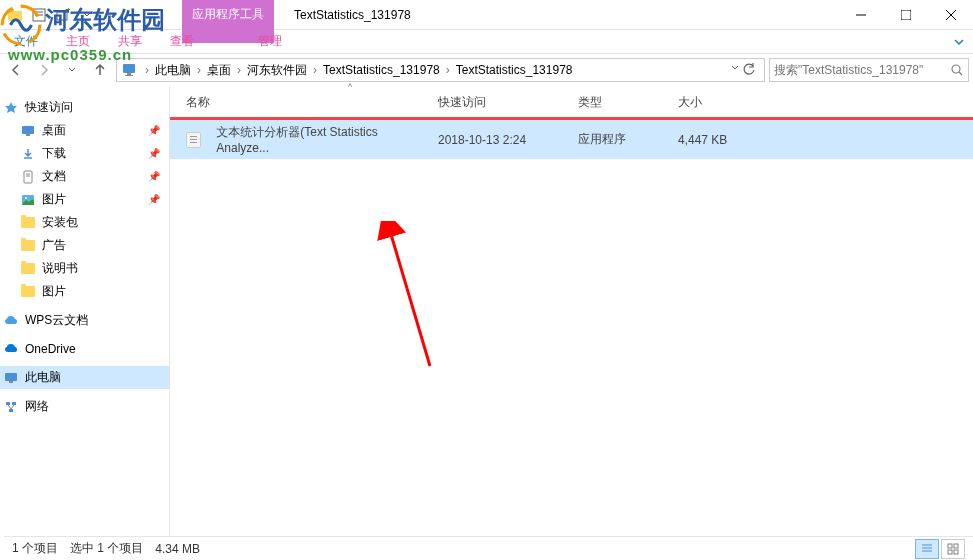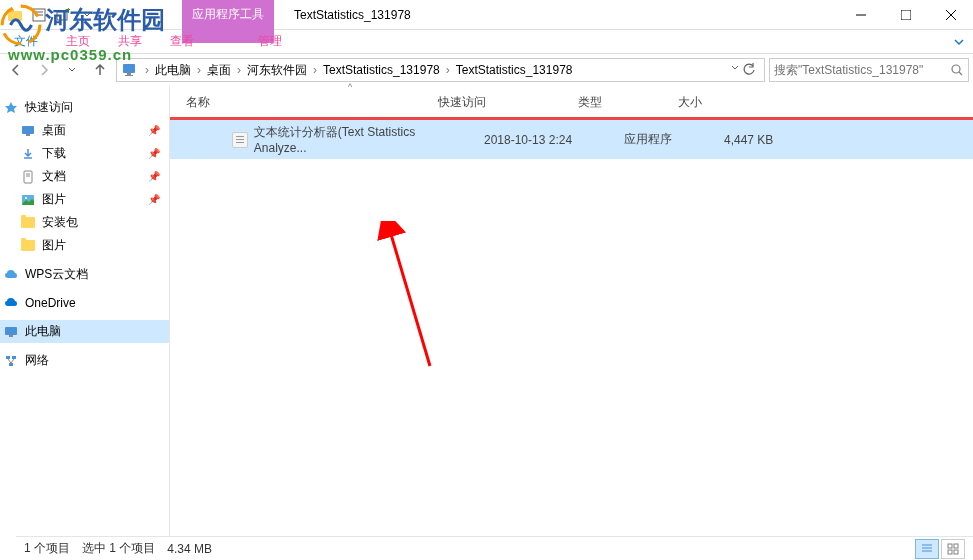--- a/index.html
+++ b/index.html
@@ -48,29 +48,29 @@
 .filelist { flex: 1; position: relative; }
 .column-headers { display: flex; padding: 8px 0 6px 0; border-bottom: 3px solid #ef4444; }
 .col { padding: 0 8px; color: #444; }
 .col.name { width: 260px; padding-left: 16px; }
 .col.date { width: 140px; }
 .col.type { width: 100px; }
 .col.size { width: 100px; }
 .sort-ind { text-align: center; width: 260px; color: #808080; font-size: 9px; margin-top: -6px; position: absolute; top: 2px; left: 50px; }
 .file-row { display: flex; align-items: center; padding: 4px 0; cursor: pointer; }
 .file-row.selected { background: #cde8ff; }
-.file-row .col.name { display: flex; align-items: center; gap: 6px; margin-left: 46px; }
+.file-row .col.name { display: flex; align-items: center; gap: 15px; }
 .file-icon { width: 16px; height: 16px; background: #f5f5f5; border: 1px solid #ccc; border-radius: 2px; position: relative; }
 .file-icon::after { content: ''; position: absolute; top: 3px; left: 3px; right: 3px; height: 1px; background: #999; box-shadow: 0 3px 0 #999, 0 6px 0 #999; }
 
 
 .red-arrow { position: absolute; left: 190px; top: 135px; pointer-events: none; }
 
 
-.statusbar { position: absolute; bottom: 0; left: 16px; right: 0; height: 24px; border-top: 1px solid #e5e5e5; display: flex; align-items: center; padding: 0 8px; gap: 12px; background: #fff; }
+.statusbar { position: absolute; bottom: 0; left: 4px; right: 0; height: 24px; border-top: 1px solid #e5e5e5; display: flex; align-items: center; padding: 0 8px; gap: 12px; background: #fff; }
 .status-seg { color: #333; }
 .view-toggle { margin-left: auto; display: flex; gap: 2px; }
 .view-btn { width: 24px; height: 20px; border: 1px solid #ccc; display: flex; align-items: center; justify-content: center; }
 .view-btn.active { background: #cde8ff; border-color: #7ab8e0; }
 
 
 .watermark { position: absolute; top: 4px; left: 0; pointer-events: none; z-index: 100; }
 .wm-text { font-size: 24px; font-weight: bold; color: #2a5caa; }
 .wm-url { font-size: 15px; color: #3a9a3a; font-weight: bold; letter-spacing: 1px; padding-left: 8px; }
 .wm-logo { width: 42px; height: 42px; display: inline-block; vertical-align: middle; }
@@ -271,20 +271,32 @@
       <div class="nav-item">
         <span class="nav-icon">
             <span class="folder-icon"></span>
           </span>
         <span>安装包</span>
       </div>
       <div class="nav-item">
         <span class="nav-icon">
             <span class="folder-icon"></span>
           </span>
+        <span>广告</span>
+      </div>
+      <div class="nav-item">
+        <span class="nav-icon">
+            <span class="folder-icon"></span>
+          </span>
+        <span>说明书</span>
+      </div>
+      <div class="nav-item">
+        <span class="nav-icon">
+            <span class="folder-icon"></span>
+          </span>
         <span>图片</span>
       </div>
     </div>
     <div class="nav-group">
       <div class="nav-item header">
         <span class="nav-icon">
             <svg width="14" height="14" viewBox="0 0 14 14">
               <path d="M4 10 Q1 10 1 7 Q1 5 3 5 Q3 2 7 2 Q10 2 11 5 Q13 5 13 8 Q13 10 11 10 Z" fill="#4aa0e0"></path>
             </svg>
           </span>

